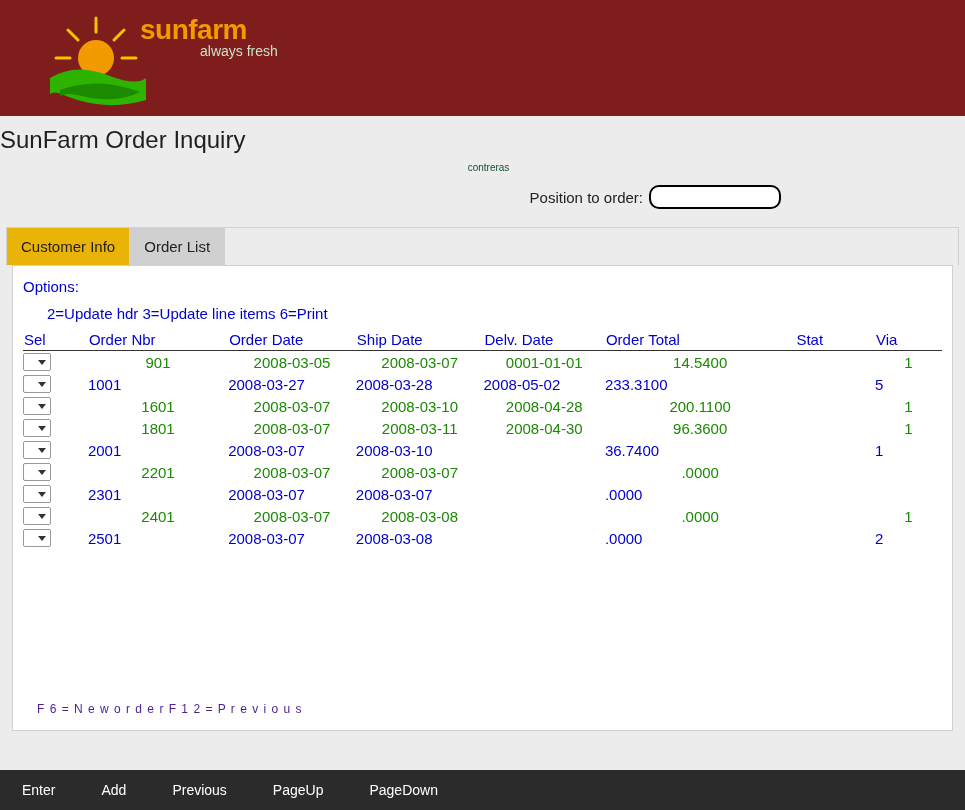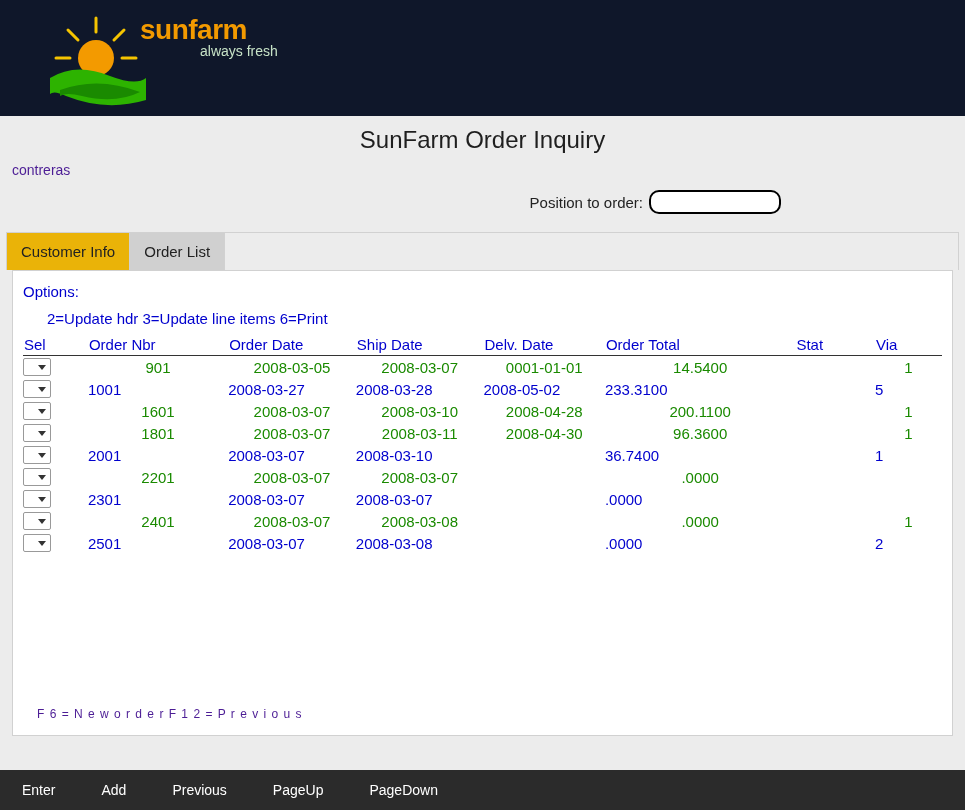--- a/index.html
+++ b/index.html
@@ -1,28 +1,28 @@
 <!DOCTYPE html>
 <html><head>
 <meta charset="utf-8">
 <style>
   * { box-sizing: border-box; }
   html, body { margin:0; padding:0; font-family: Arial, Helvetica, sans-serif; background:#ececec; color:#222; font-size:15px; }
   .page { width:965px; height:810px; overflow:hidden; position:relative; }
 
   
-  .banner { height:116px; background:#0f172a; display:flex; align-items:flex-start; }
+  .banner { height:116px; background:#7f1d1d; display:flex; align-items:flex-start; }
   .logo { width:140px; height:116px; position:relative; padding-left:36px; }
   .brand { padding-top:14px; }
   .brand-name { color:#f39a00; font-weight:bold; font-size:28px; letter-spacing:-0.5px; }
   .brand-tag { color:#c7e3c7; font-size:14px; padding-left:60px; margin-top:-3px; }
 
   .main { background:#ececec; padding:0 0 0 0; }
-  .page-title { text-align:center; font-size:24px; padding-top:10px; padding-bottom:4px; color:#1f1f1f; }
-  .user-label { font-size:14px; color:#4c1d95; padding:4px 0 12px 12px; }
+  .page-title { font-size:24px; padding-top:10px; padding-bottom:4px; color:#1f1f1f; }
+  .user-label { font-size:10px; color:#14532d; padding:4px 0 12px 12px;text-align:center; }
 
   .position-row { display:flex; justify-content:flex-end; align-items:center; padding-right:184px; padding-bottom:18px; }
   .position-row label { font-size:15px; color:#222; margin-right:6px; }
   .position-input { width:132px; height:24px; border:2px solid #000; border-radius:10px; background:#fff; padding:2px 6px; font-size:14px; }
 
   .tabs { display:flex; border:1px solid #d1d1d1; border-bottom:none; margin-left:6px; margin-right:6px; }
   .tab { padding:10px 14px; font-size:15px; border-right:1px solid #d1d1d1; background:#eab308; cursor:pointer; }
   .tab.active { background:#d0d0d0; }
 
   .panel { margin:0 12px; background:#fff; border:1px solid #d1d1d1; height:466px; padding:12px 10px 8px 10px; position:relative; }

